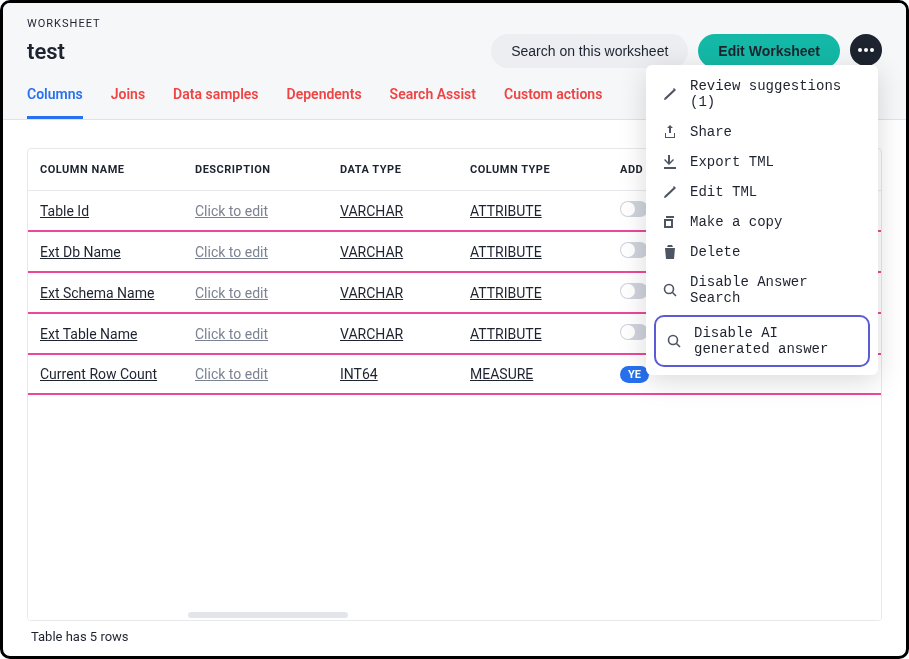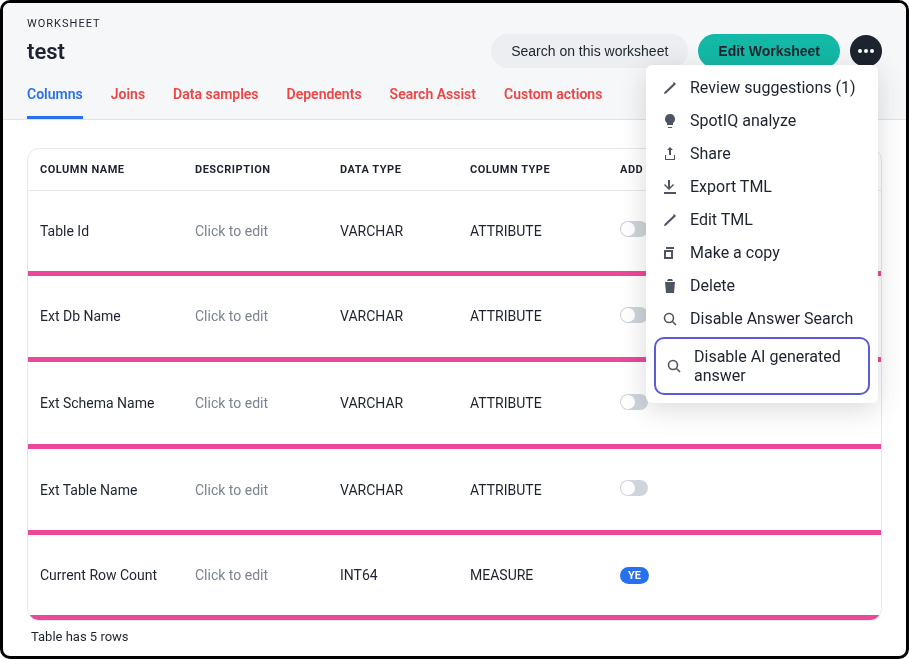--- a/index.html
+++ b/index.html
@@ -39,21 +39,21 @@
     justify-content: space-between;
     margin-bottom: 18px;
   }
   .page-title {
     font-size: 22px;
     font-weight: 600;
     color: #1d232f;
   }
   .title-actions {
     display: flex;
-    align-items: center;
+    align-items: flex-start;
     gap: 10px;
   }
   .pill-btn {
     border: none;
     background: #eceef2;
     color: #1d232f;
     font-size: 14px;
     font-weight: 400;
     padding: 9px 20px;
     border-radius: 20px;
@@ -88,44 +88,46 @@
   .content {
     flex: 1;
     padding: 28px 24px 8px 24px;
     display: flex;
     flex-direction: column;
     overflow: hidden;
   }
   .table-wrap {
     flex: 1;
     border: 1px solid #e7e8ec;
-    border-radius: 12px;
+    border-radius: 4px;
     overflow: hidden;
     display: flex;
+    flex-direction: column;
   }
   table {
     width: 100%;
     border-collapse: collapse;
     font-size: 14px;
   }
   thead th {
     text-align: left;
     font-size: 11px;
     font-weight: 700;
     letter-spacing: 0.5px;
     color: #1d232f;
     padding: 14px 12px;
     border-bottom: 1px solid #e7e8ec;
   }
   tbody td {
     padding: 10px 12px;
-    border-bottom: 5px solid #ec4899;
+    border-bottom: 2px solid #ec4899;
     color: #1d232f;
     vertical-align: middle;
     height: 34px;
+    text-decoration: underline;
   }
   td.desc { color: #7b8292; cursor: text; }
   .toggle {
     width: 28px; height: 16px;
     background: #cfd3db;
     border-radius: 10px;
     position: relative;
     display: inline-block;
   }
   .toggle::after {
@@ -174,23 +176,24 @@
     border-radius: 6px;
     box-shadow: 0 6px 28px rgba(0,0,0,0.15);
     padding: 6px 0;
     z-index: 50;
   }
   .menu-item {
     display: flex;
     align-items: center;
     gap: 12px;
     padding: 7px 16px;
-    font-size: 16px;
+    font-size: 14px;
     color: #1d232f;
     cursor: pointer;
+    font-family: Liberation Mono, monospace;
   }
   .menu-item .mi-icon {
     width: 16px; height: 16px;
     display: flex; align-items:center; justify-content:center;
     color: #4e5562;
   }
   .menu-item.highlighted {
     border: 2px solid #5b5bd6;
     border-radius: 10px;
     margin: 2px 8px;
@@ -290,28 +293,20 @@
         <span class="mi-icon">
           <svg width="16" height="16" viewBox="0 0 16 16" fill="currentColor">
             <path d="M2 14l2-0.5L13 5l-1.5-1.5L2.5 12 2 14zM12 2l2 2-1 1-2-2 1-1z"></path>
           </svg>
         </span>
         <span>Review suggestions (1)</span>
       </div>
       <div class="menu-item">
         <span class="mi-icon">
           <svg width="16" height="16" viewBox="0 0 16 16" fill="currentColor">
-            <path d="M8 1a5 5 0 0 0-3 9v2h6v-2a5 5 0 0 0-3-9zM6 14h4v1H6z"></path>
-          </svg>
-        </span>
-        <span>SpotIQ analyze</span>
-      </div>
-      <div class="menu-item">
-        <span class="mi-icon">
-          <svg width="16" height="16" viewBox="0 0 16 16" fill="currentColor">
             <path d="M8 1l3 3h-2v5H7V4H5l3-3zM3 9v5h10V9h-1v4H4V9H3z"></path>
           </svg>
         </span>
         <span>Share</span>
       </div>
       <div class="menu-item">
         <span class="mi-icon">
           <svg width="16" height="16" viewBox="0 0 16 16" fill="currentColor">
             <path d="M8 1v7l3-3 1 1-5 5-5-5 1-1 3 3V1h2zM2 13h12v2H2z"></path>
           </svg>

